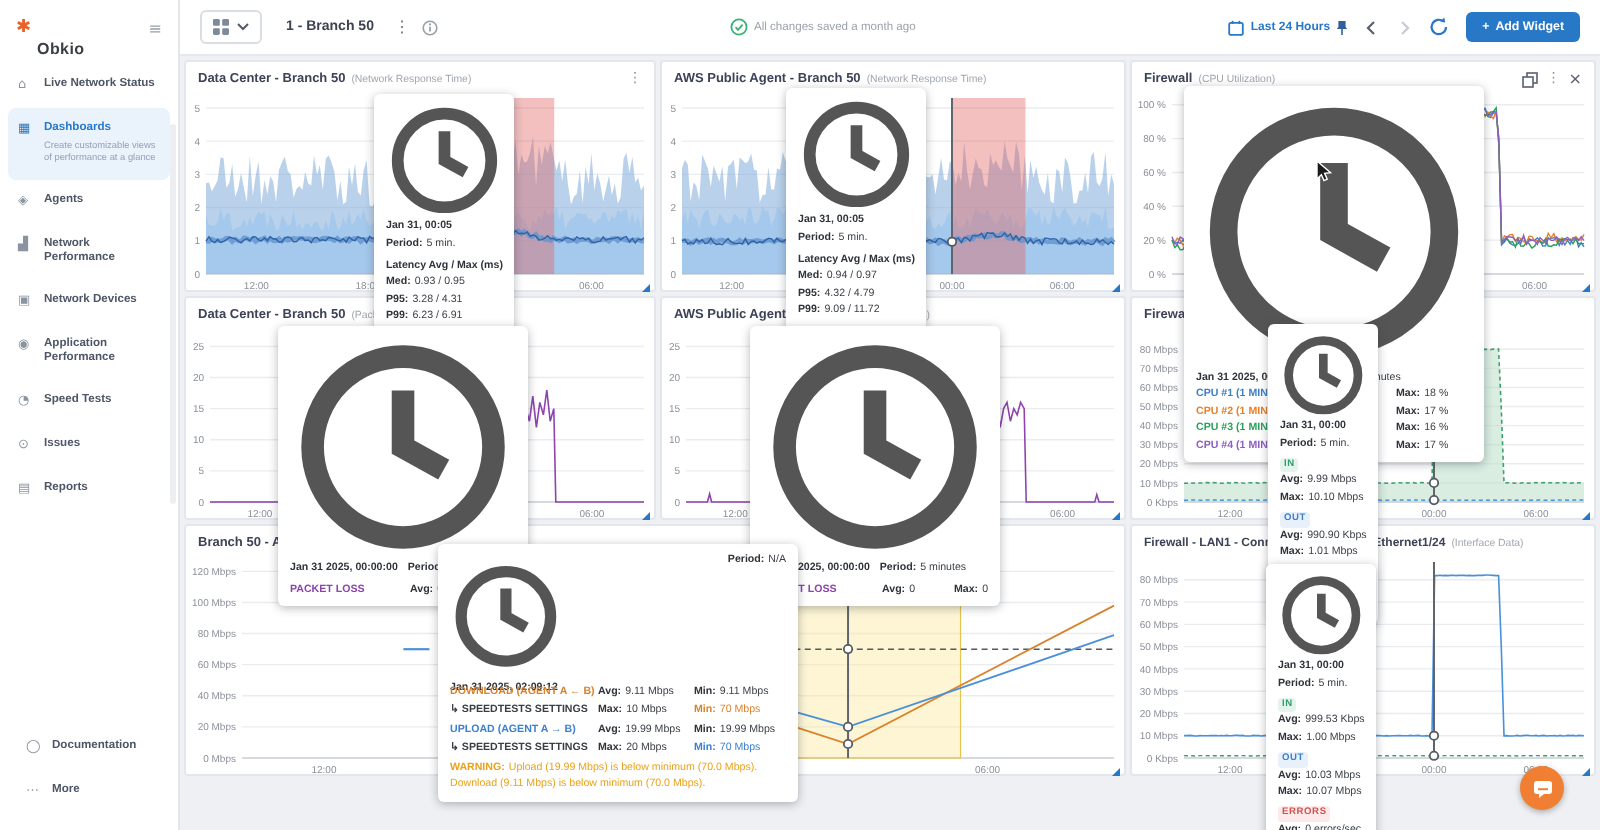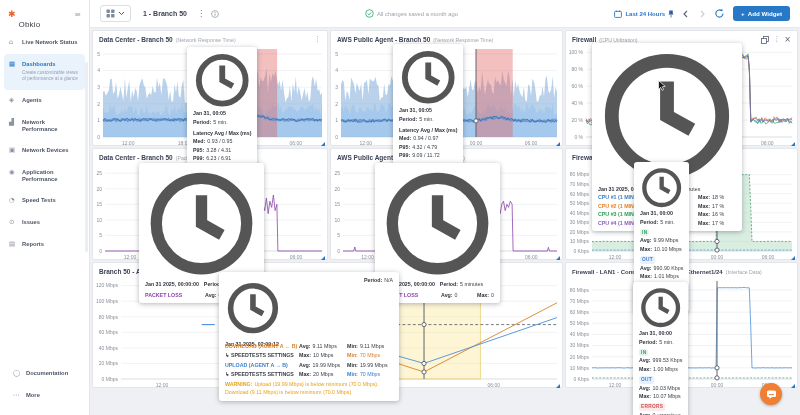--- a/index.html
+++ b/index.html
@@ -2,21 +2,21 @@
 <html><head>
 <meta charset="utf-8">
 <style>
   html,body{margin:0;padding:0;background:#dfe2e6;font-family:"Liberation Sans",sans-serif;}
   .app{position:relative;width:800px;height:415px;background:#eef0f3;overflow:hidden;font-family:"Liberation Sans",sans-serif;}
   .ic{font-family:"DejaVu Sans",sans-serif;}
   
   .sidebar{position:absolute;left:0;top:0;width:90px;height:415px;background:#fff;border-right:1px solid #e4e7ea;display:flex;flex-direction:column;box-sizing:border-box;z-index:10;}
   .logo-row{display:flex;align-items:center;height:28px;padding:0 8px;flex:none;}
   .logo-mark{color:#e8622c;font-size:9px;margin-right:3px;}
-  .logo-text{font-weight:normal;font-size:8px;color:#3a3f46;letter-spacing:.2px;margin-top:20px;}
+  .logo-text{font-weight:bold;font-size:8px;color:#3a3f46;letter-spacing:.2px;margin-top:20px;}
   .collapse{margin-left:auto;color:#9aa2ab;font-size:8px;cursor:pointer;}
   .nav{display:flex;flex-direction:column;padding:4px 4px 0 4px;flex:1 1 auto;}
   .nav-item{display:flex;gap:5px;align-items:flex-start;padding:7px 5px;border-radius:4px;cursor:pointer;}
   .nav-item .nico{width:8px;font-size:6.5px;color:#8a93a0;line-height:1.2;flex:none;}
   .nav-item .nlbl{font-size:5.8px;font-weight:600;color:#4d5666;line-height:1.25;}
   .nav-item.active{background:#eaf2fb;}
   .nav-item.active .nico,.nav-item.active .nlbl{color:#2878c8;}
   .nav-desc{font-size:4.7px;font-weight:normal;color:#93a2b8;margin-top:2px;line-height:1.35;}
   .nav-bottom{margin-top:auto;padding:0 4px 8px 4px;}
   .sb-scroll{position:absolute;right:1px;top:62px;width:3px;height:190px;background:#eceef1;border-radius:2px;}

